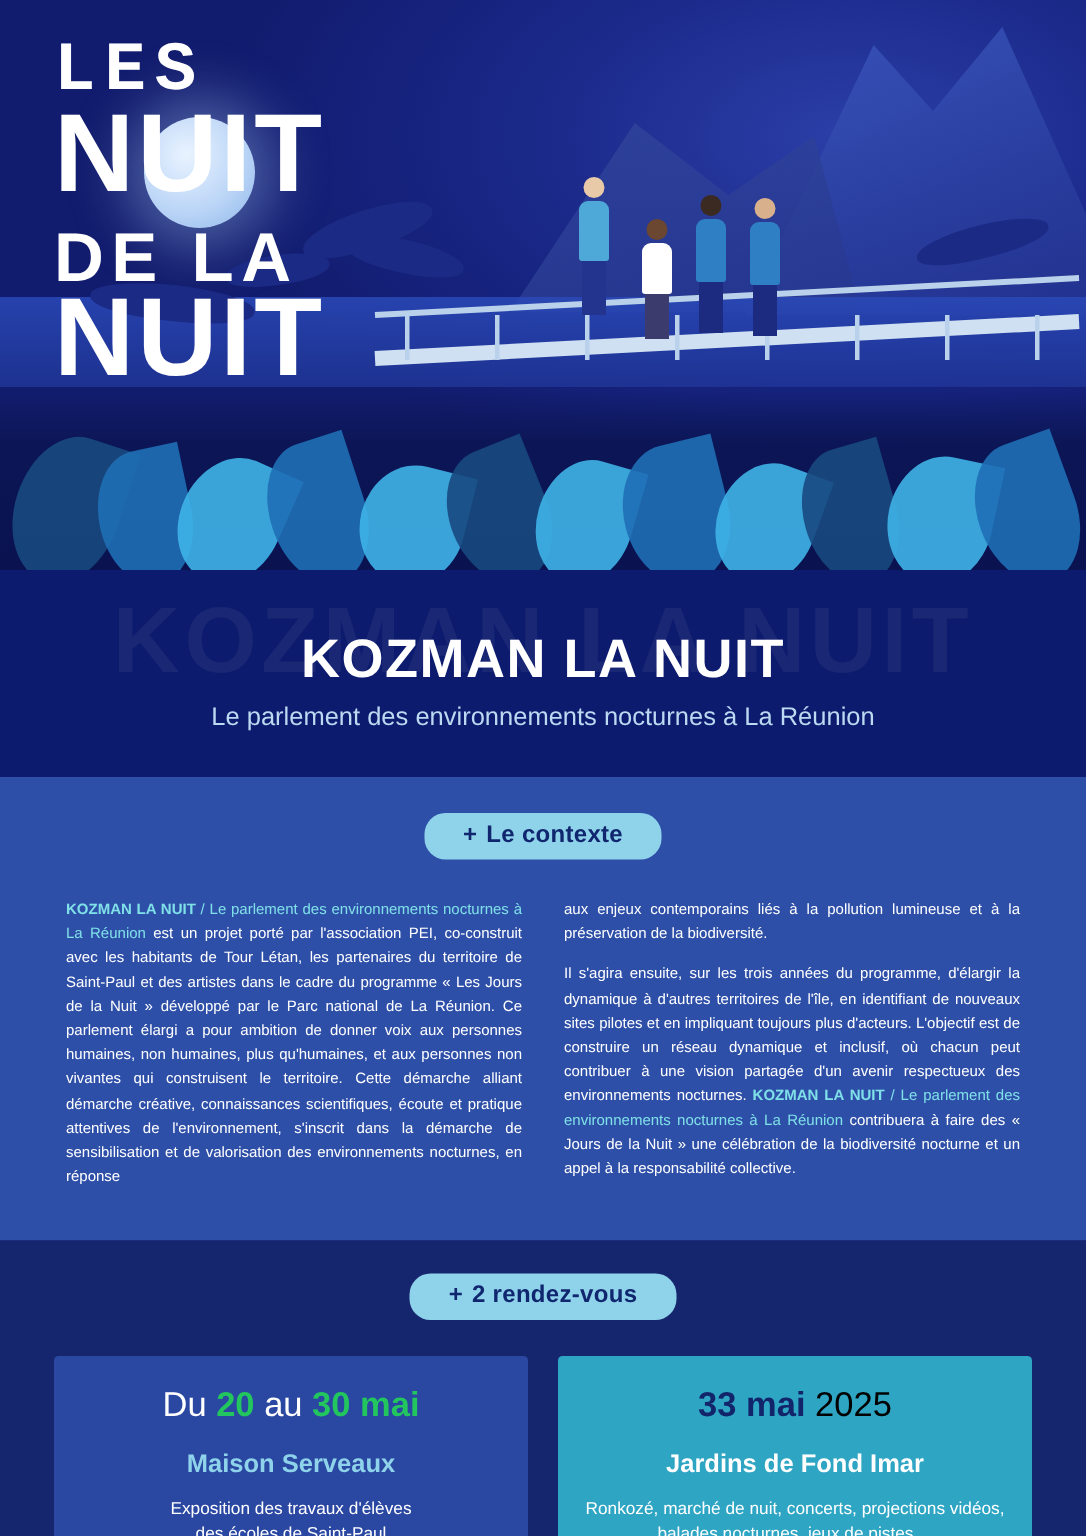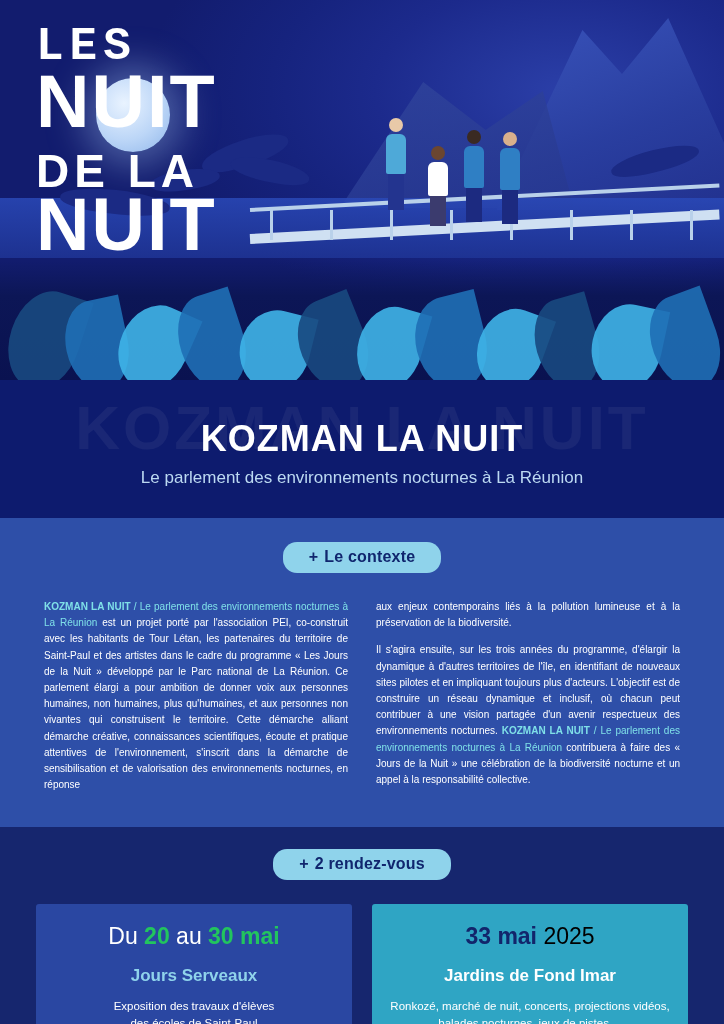--- a/index.html
+++ b/index.html
@@ -345,21 +345,21 @@
     <span class="section-pill">
       <span class="plus">+</span><span>2 rendez-vous</span>
     </span>
   </div>
 
   <div class="rdv-cards">
     <div class="card left">
       <div class="card-date">
         <span>Du </span><b>20</b><span> au </span><b>30 mai</b>
       </div>
-      <div class="card-place">Jours Serveaux</div>
+      <div class="card-place">Maison Serveaux</div>
       <div class="card-desc" style="white-space:pre-line;">Exposition des travaux d'élèves
 des écoles de Saint-Paul</div>
     </div>
 
     <div class="card right">
       <div class="card-date">
         <span class="d-strong">33 mai</span><span class="d-light"> 2025</span>
       </div>
       <div class="card-place">Jardins de Fond Imar</div>
       <div class="card-desc">Ronkozé, marché de nuit, concerts, projections vidéos, balades nocturnes, jeux de pistes ...</div>

